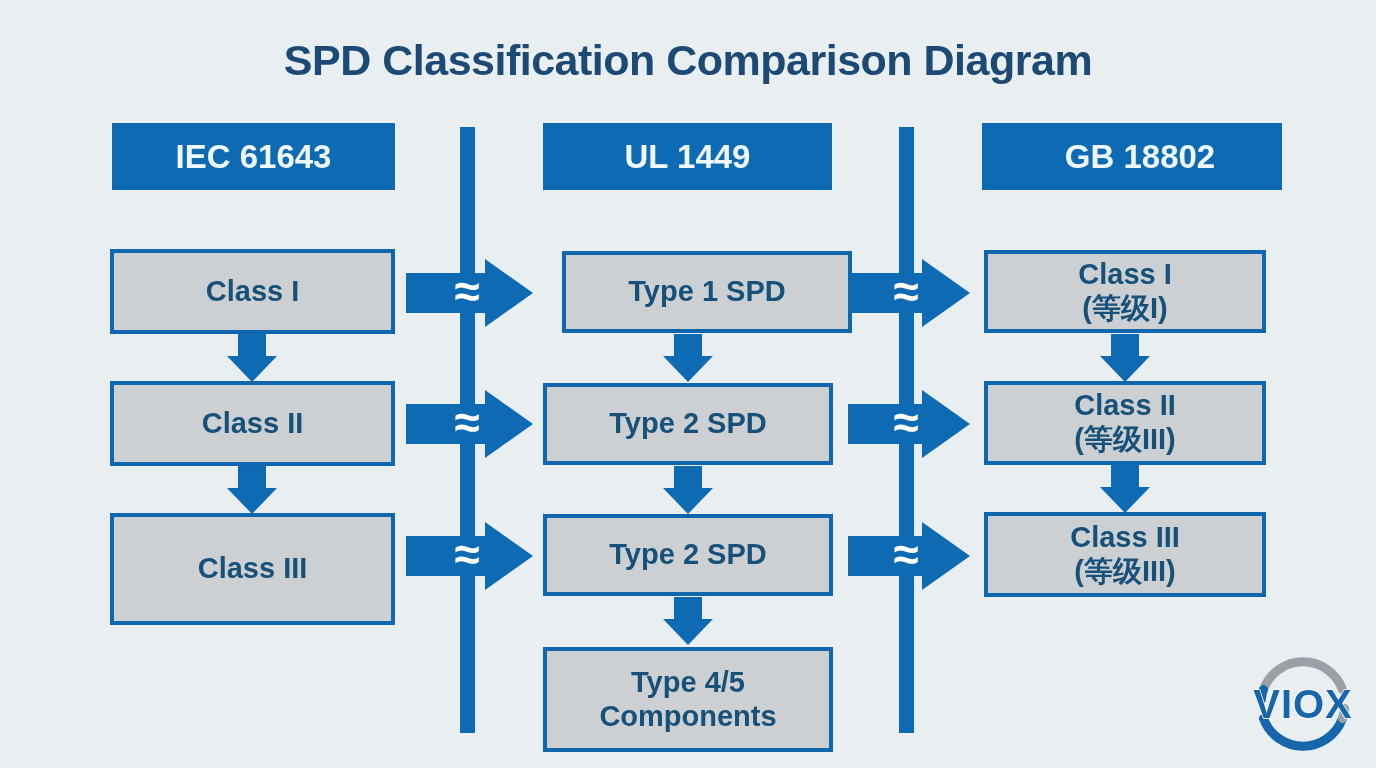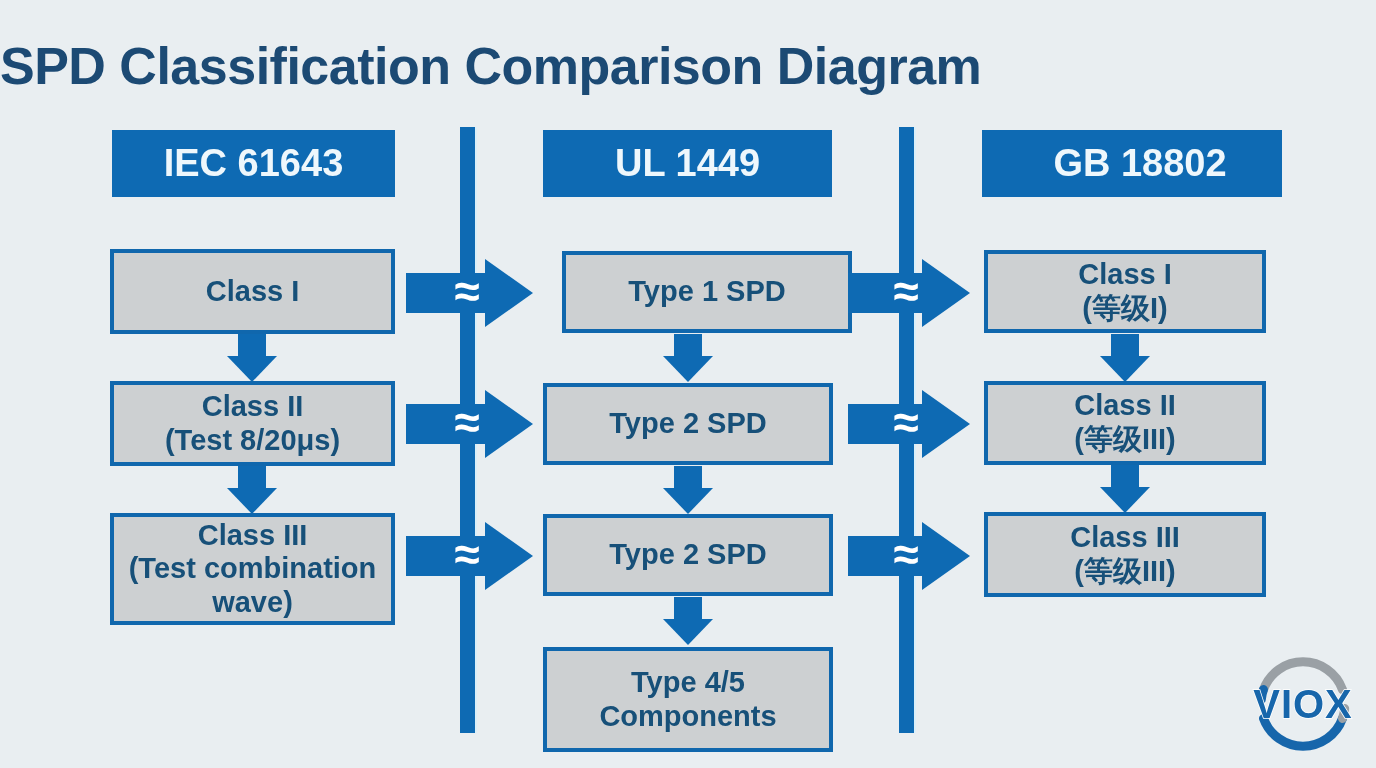--- a/index.html
+++ b/index.html
@@ -3,32 +3,32 @@
 <meta charset="utf-8">
 <style>
   html,body{margin:0;padding:0;}
   body{font-family:"Liberation Sans",sans-serif;}
   .canvas{
     position:relative;width:1376px;height:768px;
     background:#e9eef1;overflow:hidden;
   }
   .title{
     position:absolute;left:0;right:0;top:36px;margin:0;
-    text-align:left;font-size:52px;font-weight:700;
+    text-align:center;font-size:43px;font-weight:700;
     color:#1c4a74;letter-spacing:-0.5px;
   }
   .vbar{
     position:absolute;top:127px;height:606px;width:15px;
     background:#0e6ab3;box-shadow:2px 0 0 rgba(215,238,250,.85);
     z-index:1;
   }
   .header{
-    position:absolute;top:130px;height:67px;
+    position:absolute;top:123px;height:67px;
     background:#0e6ab3;color:#eef7fc;
-    font-size:38px;font-weight:700;
+    font-size:33px;font-weight:700;
     display:flex;align-items:center;justify-content:center;
     z-index:2;
   }
   .node{
     position:absolute;box-sizing:border-box;
     background:#cdd0d2;border:4px solid #1067ad;
     color:#175079;font-size:29px;font-weight:600;line-height:1.16;
     display:flex;flex-direction:column;align-items:center;justify-content:center;
     text-align:center;z-index:2;padding:0 6px;
   }
@@ -65,25 +65,23 @@
 
   <div class="header" style="left:112px;width:283px;">IEC 61643</div>
   <div class="header" style="left:543px;width:289px;">UL 1449</div>
   <div class="header" style="left:982px;width:284px;padding-left:16px;">GB 18802</div>
 
   <div class="node" style="left:110px;top:249px;width:285px;height:85px;">
     <div>Class I</div>
   </div>
   <div class="node" style="left:110px;top:381px;width:285px;height:85px;">
     <div>Class II</div>
-    <div>(Test 8/20μs)</div>
   </div>
   <div class="node" style="left:110px;top:513px;width:285px;height:112px;">
     <div>Class III</div>
-    <div>(Test combination wave)</div>
   </div>
 
   <div class="node" style="left:543px;top:251px;width:290px;height:82px;margin-left:19px;">
     <div>Type 1 SPD</div>
     <div></div>
   </div>
   <div class="node" style="left:543px;top:383px;width:290px;height:82px;">
     <div>Type 2 SPD</div>
     <div></div>
   </div>

